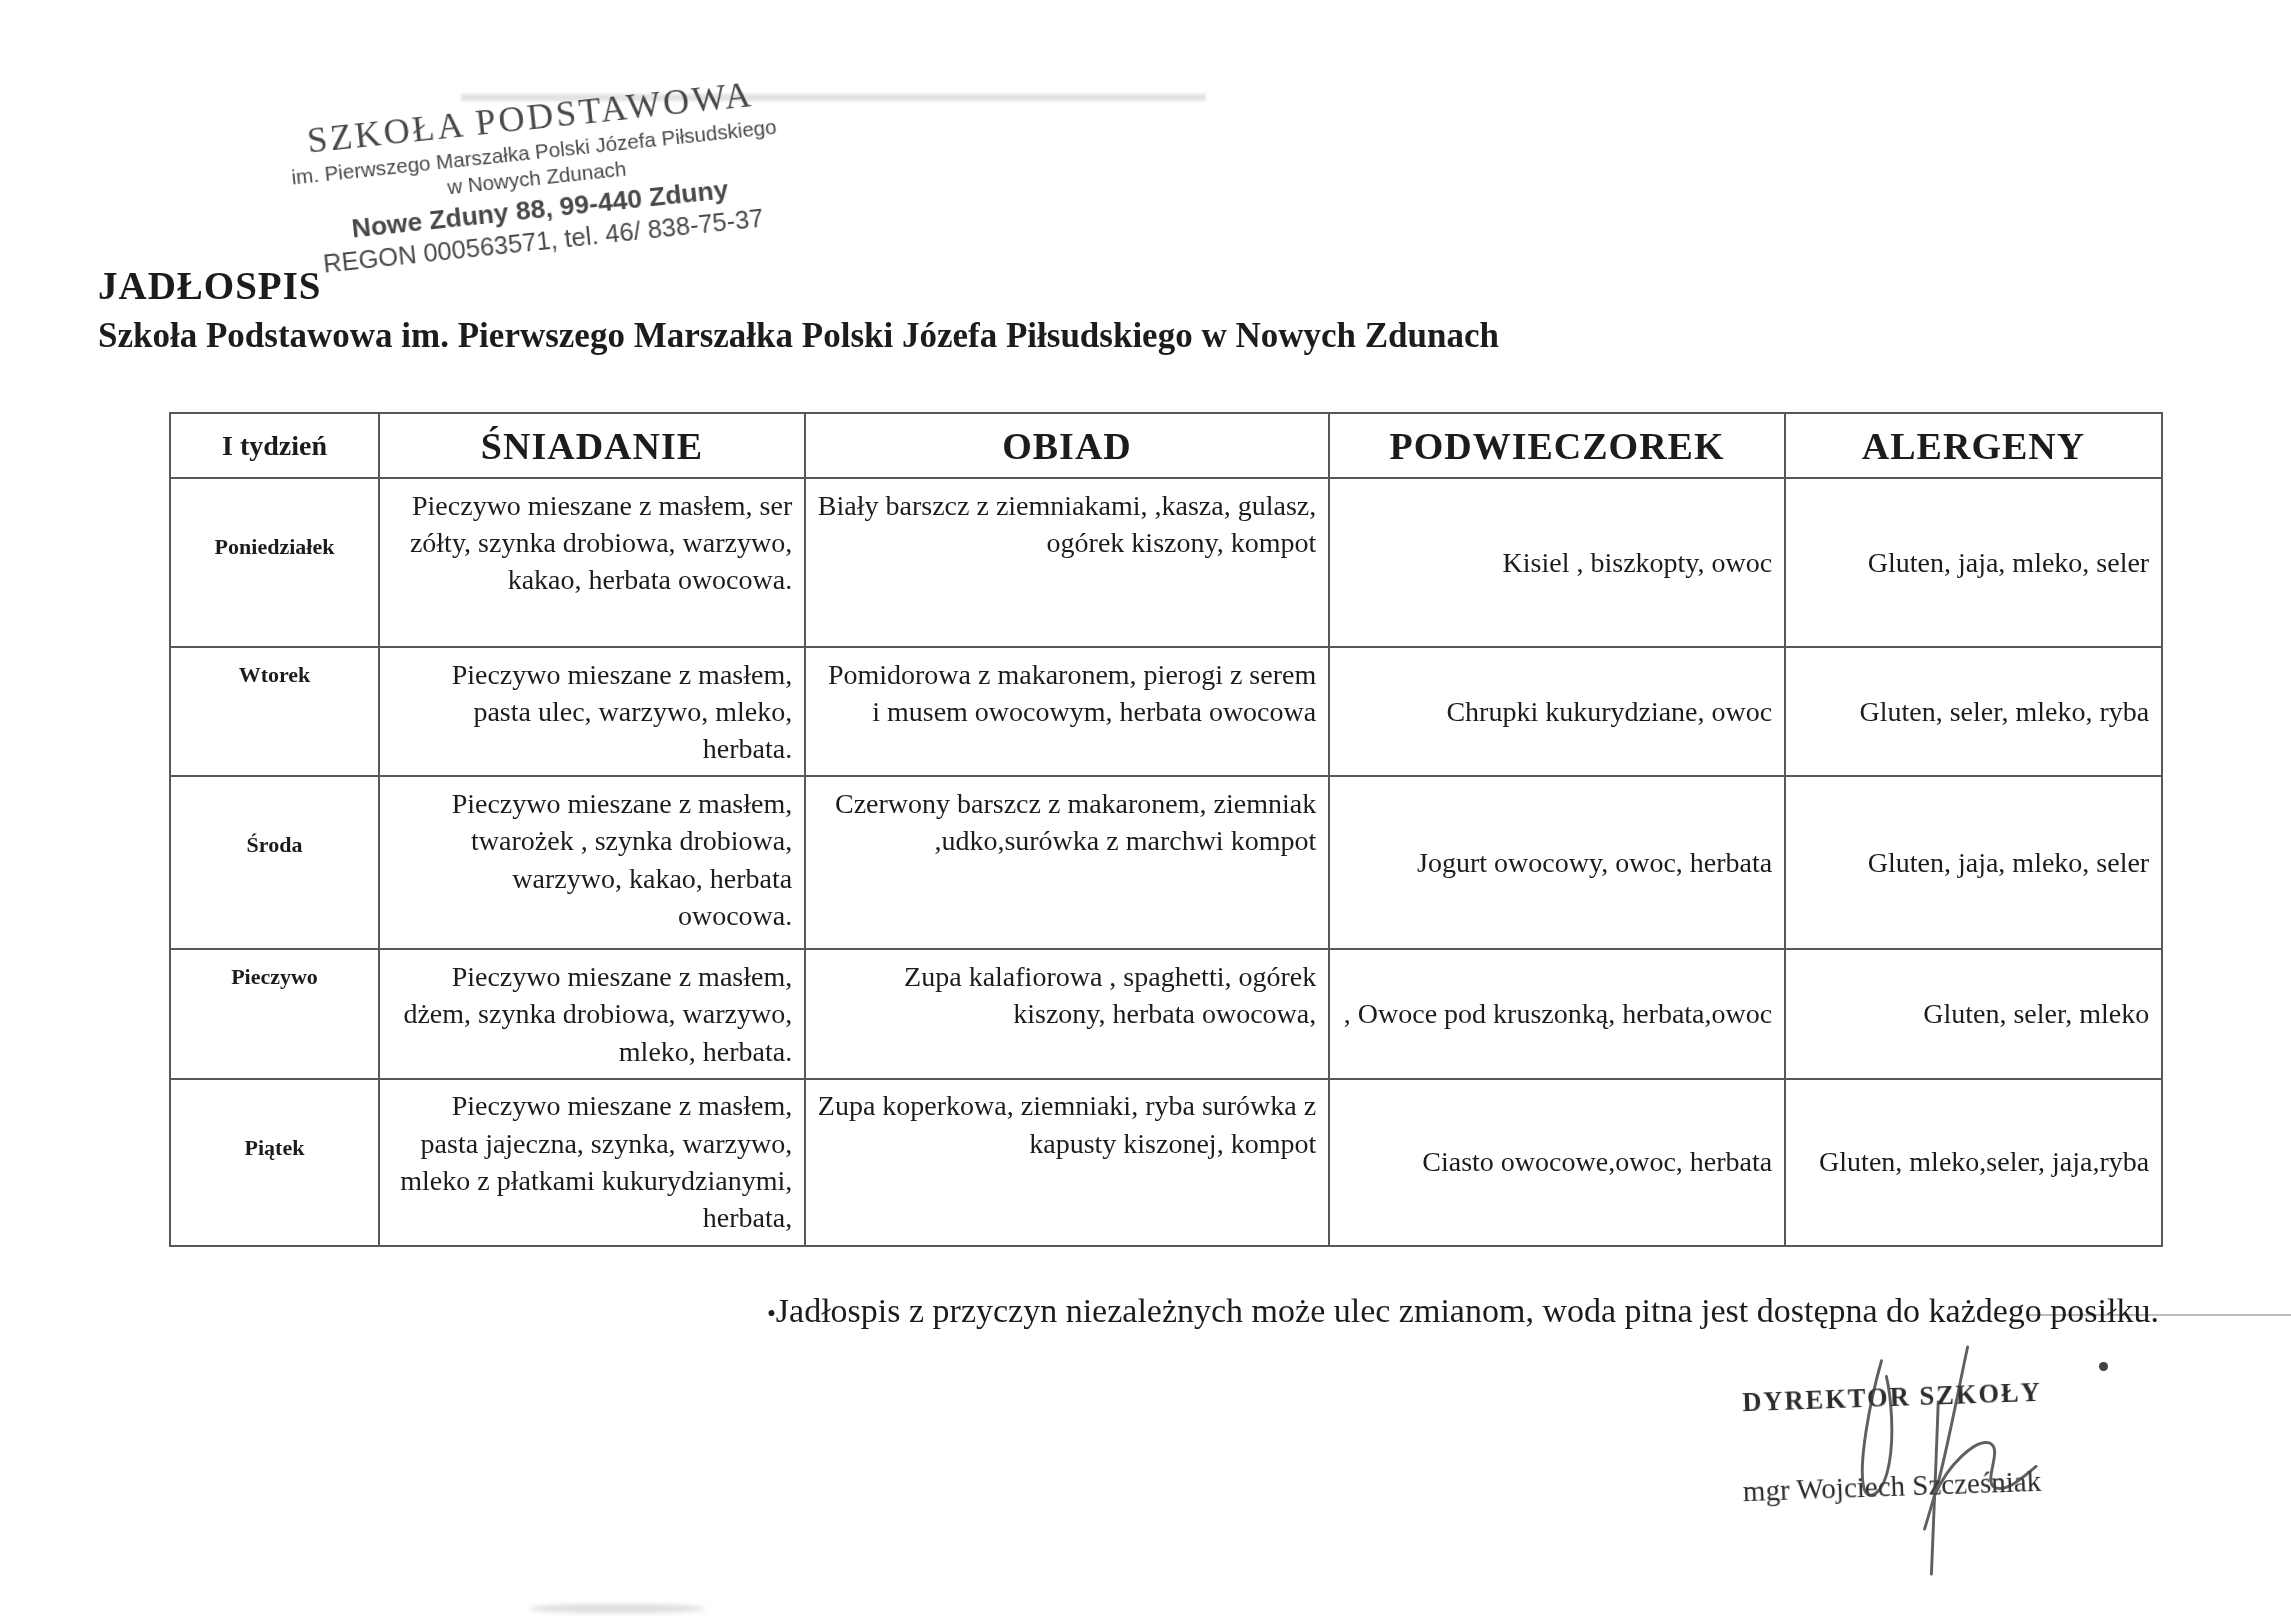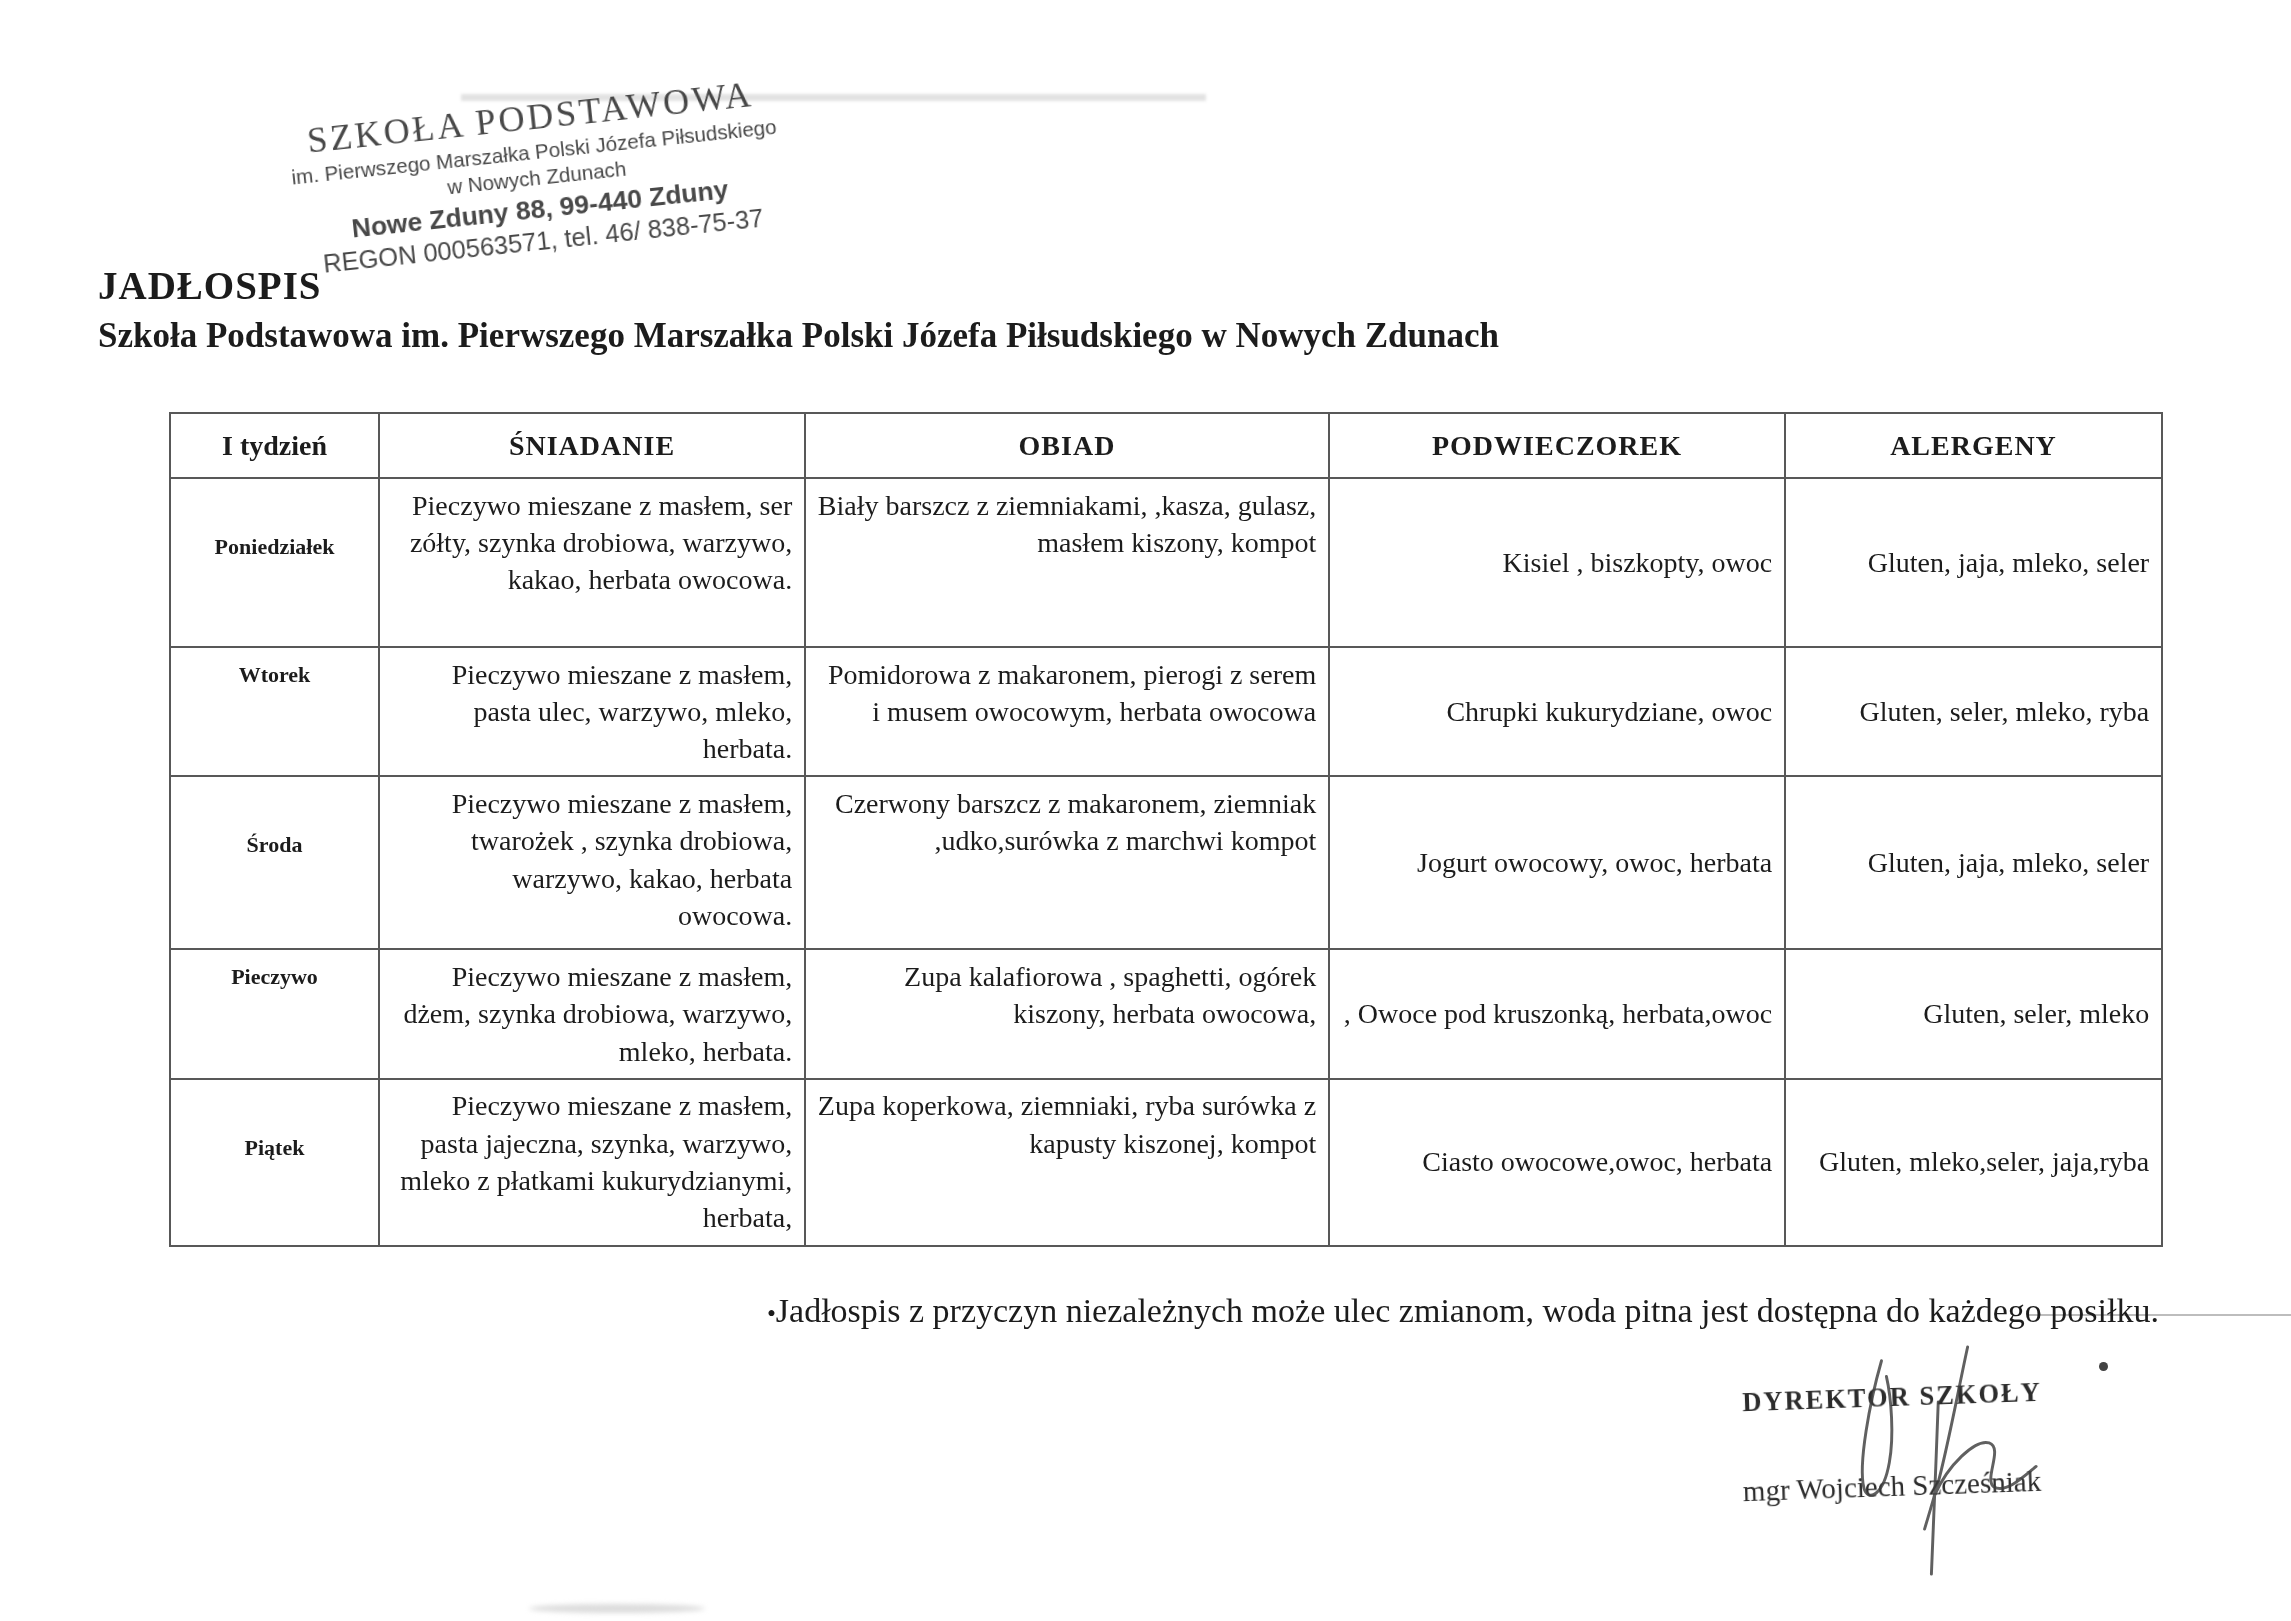--- a/index.html
+++ b/index.html
@@ -68,21 +68,21 @@
   table.menu-table {
     position:absolute; left:169px; top:412px;
     border-collapse:collapse; table-layout:fixed;
     background:transparent;
   }
   .menu-table td, .menu-table th {
     border:2px solid #585858;
     overflow:hidden;
   }
   .menu-table th {
-    font-size:28px; font-weight:bold; text-align:center;
+    font-size:38px; font-weight:bold; text-align:center;
     letter-spacing:1px;
   }
   .menu-table th.day-hdr { font-size:28px; letter-spacing:0; }
   td.day {
     font-size:22px; font-weight:bold; text-align:center;
     vertical-align:top; padding-top:13.7px;
   }
   td.day.day-low { padding-top:55px; }
   td.menu {
     font-size:28px; text-align:right;
@@ -149,21 +149,21 @@
       <tr style="height:65px">
     <th class="day-hdr">I tydzień</th>
     <th>ŚNIADANIE</th>
     <th>OBIAD</th>
     <th>PODWIECZOREK</th>
     <th>ALERGENY</th>
   </tr>
   <tr style="height:169px">
     <td class="day day-low">Poniedziałek</td>
     <td class="menu v-top">Pieczywo mieszane z masłem, ser zółty, szynka drobiowa, warzywo, kakao, herbata owocowa.</td>
-    <td class="menu v-top">Biały barszcz z ziemniakami, ,kasza, gulasz, masłem kiszony, kompot</td>
+    <td class="menu v-top">Biały barszcz z ziemniakami, ,kasza, gulasz, ogórek kiszony, kompot</td>
     <td class="menu v-mid">Kisiel , biszkopty, owoc</td>
     <td class="menu v-mid">Gluten, jaja, mleko, seler</td>
   </tr>
   <tr style="height:123px">
     <td class="day">Wtorek</td>
     <td class="menu v-top">Pieczywo mieszane z masłem, pasta ulec,  warzywo, mleko, herbata.</td>
     <td class="menu v-top">Pomidorowa z makaronem, pierogi z serem  i musem owocowym, herbata owocowa</td>
     <td class="menu v-mid">Chrupki kukurydziane, owoc</td>
     <td class="menu v-mid">Gluten, seler, mleko, ryba</td>
   </tr>

